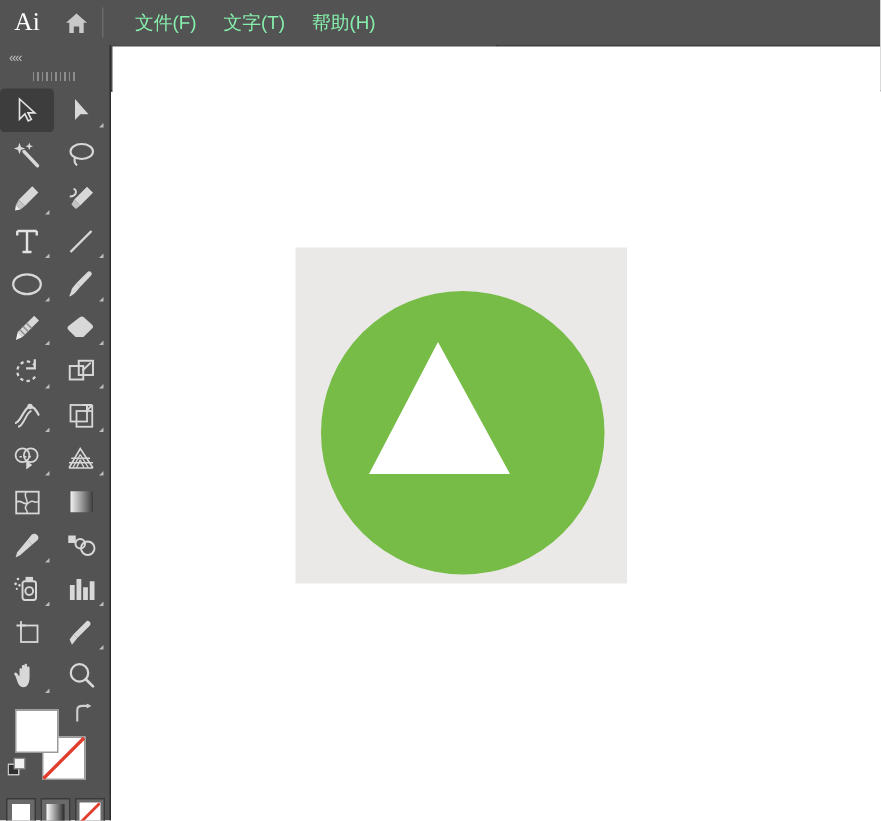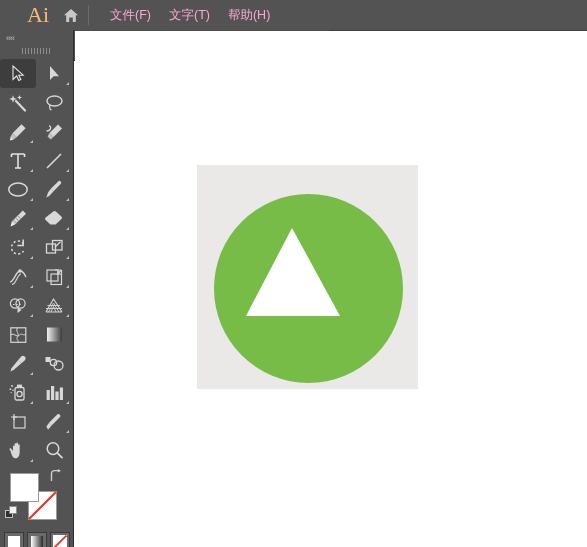--- a/index.html
+++ b/index.html
@@ -30,45 +30,44 @@
     display: flex;
     align-items: center;
     box-sizing: border-box;
   }
   .ai-logo {
     width: 36px;
     height: 30px;
     display: flex;
     align-items: center;
     justify-content: center;
-    color: #fdba74;
-    font-size: 22px;
+    color: #ffffff;
+    font-size: 17px;
     font-weight: normal;
     letter-spacing: 0px;
     font-family: "Liberation Serif", "DejaVu Serif", serif;
-    padding-left: 20px;
   }
   .home-btn {
     width: 30px; height: 30px;
     display: flex; align-items: center; justify-content: center;
   }
   .menu-divider {
     width: 1px;
     height: 20px;
     background: #6b6b6b;
     margin: 0 4px 0 2px;
   }
   .menu-items {
     display: flex;
     align-items: center;
     height: 30px;
     margin-left: 8px;
   }
   .menu-item {
-    color: #f9a8d4;
+    color: #86efac;
     font-size: 12.5px;
     padding: 3px 9px;
     white-space: nowrap;
     cursor: default;
     line-height: 16px;
   }
 
   
   .tabbar {
     position: absolute;

